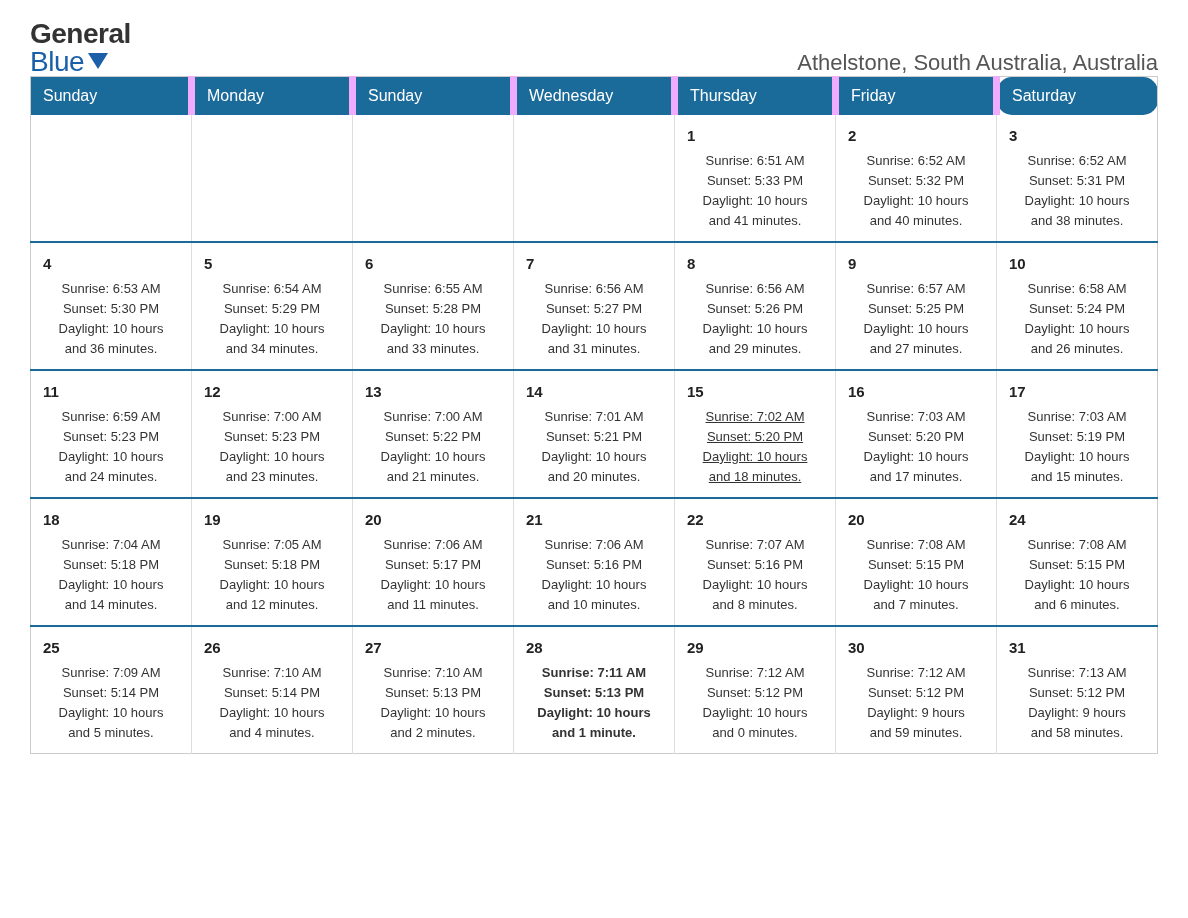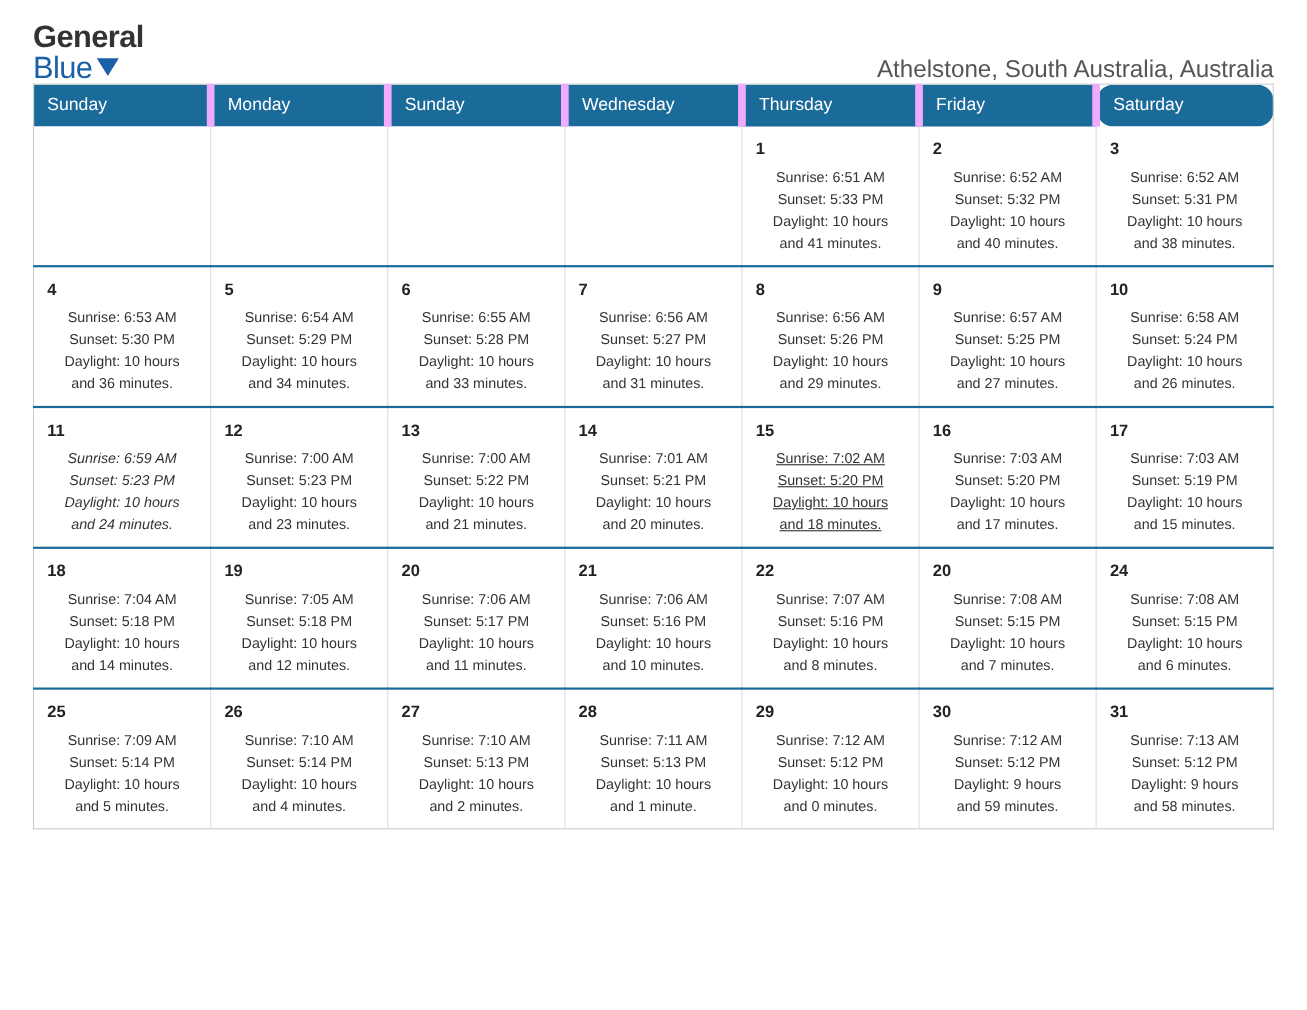--- a/index.html
+++ b/index.html
@@ -217,21 +217,21 @@
           <span class="day-number">10</span>
           <div class="day-info" style="white-space: pre-line;">Sunrise: 6:58 AM
 Sunset: 5:24 PM
 Daylight: 10 hours
 and 26 minutes.</div>
         </td>
       </tr>
       <tr>
         <td>
           <span class="day-number">11</span>
-          <div class="day-info" style="white-space: pre-line; font-style: italic;">Sunrise: 6:59 AM
+          <div class="day-info" style="white-space: pre-line;">Sunrise: 6:59 AM
 Sunset: 5:23 PM
 Daylight: 10 hours
 and 24 minutes.</div>
         </td>
         <td>
           <span class="day-number">12</span>
           <div class="day-info" style="white-space: pre-line;">Sunrise: 7:00 AM
 Sunset: 5:23 PM
 Daylight: 10 hours
 and 23 minutes.</div>
@@ -340,21 +340,21 @@
         </td>
         <td>
           <span class="day-number">27</span>
           <div class="day-info" style="white-space: pre-line;">Sunrise: 7:10 AM
 Sunset: 5:13 PM
 Daylight: 10 hours
 and 2 minutes.</div>
         </td>
         <td>
           <span class="day-number">28</span>
-          <div class="day-info" style="white-space: pre-line;">Sunrise: 7:11 AM
+          <div class="day-info" style="white-space: pre-line; font-weight: bold;">Sunrise: 7:11 AM
 Sunset: 5:13 PM
 Daylight: 10 hours
 and 1 minute.</div>
         </td>
         <td>
           <span class="day-number">29</span>
           <div class="day-info" style="white-space: pre-line;">Sunrise: 7:12 AM
 Sunset: 5:12 PM
 Daylight: 10 hours
 and 0 minutes.</div>

